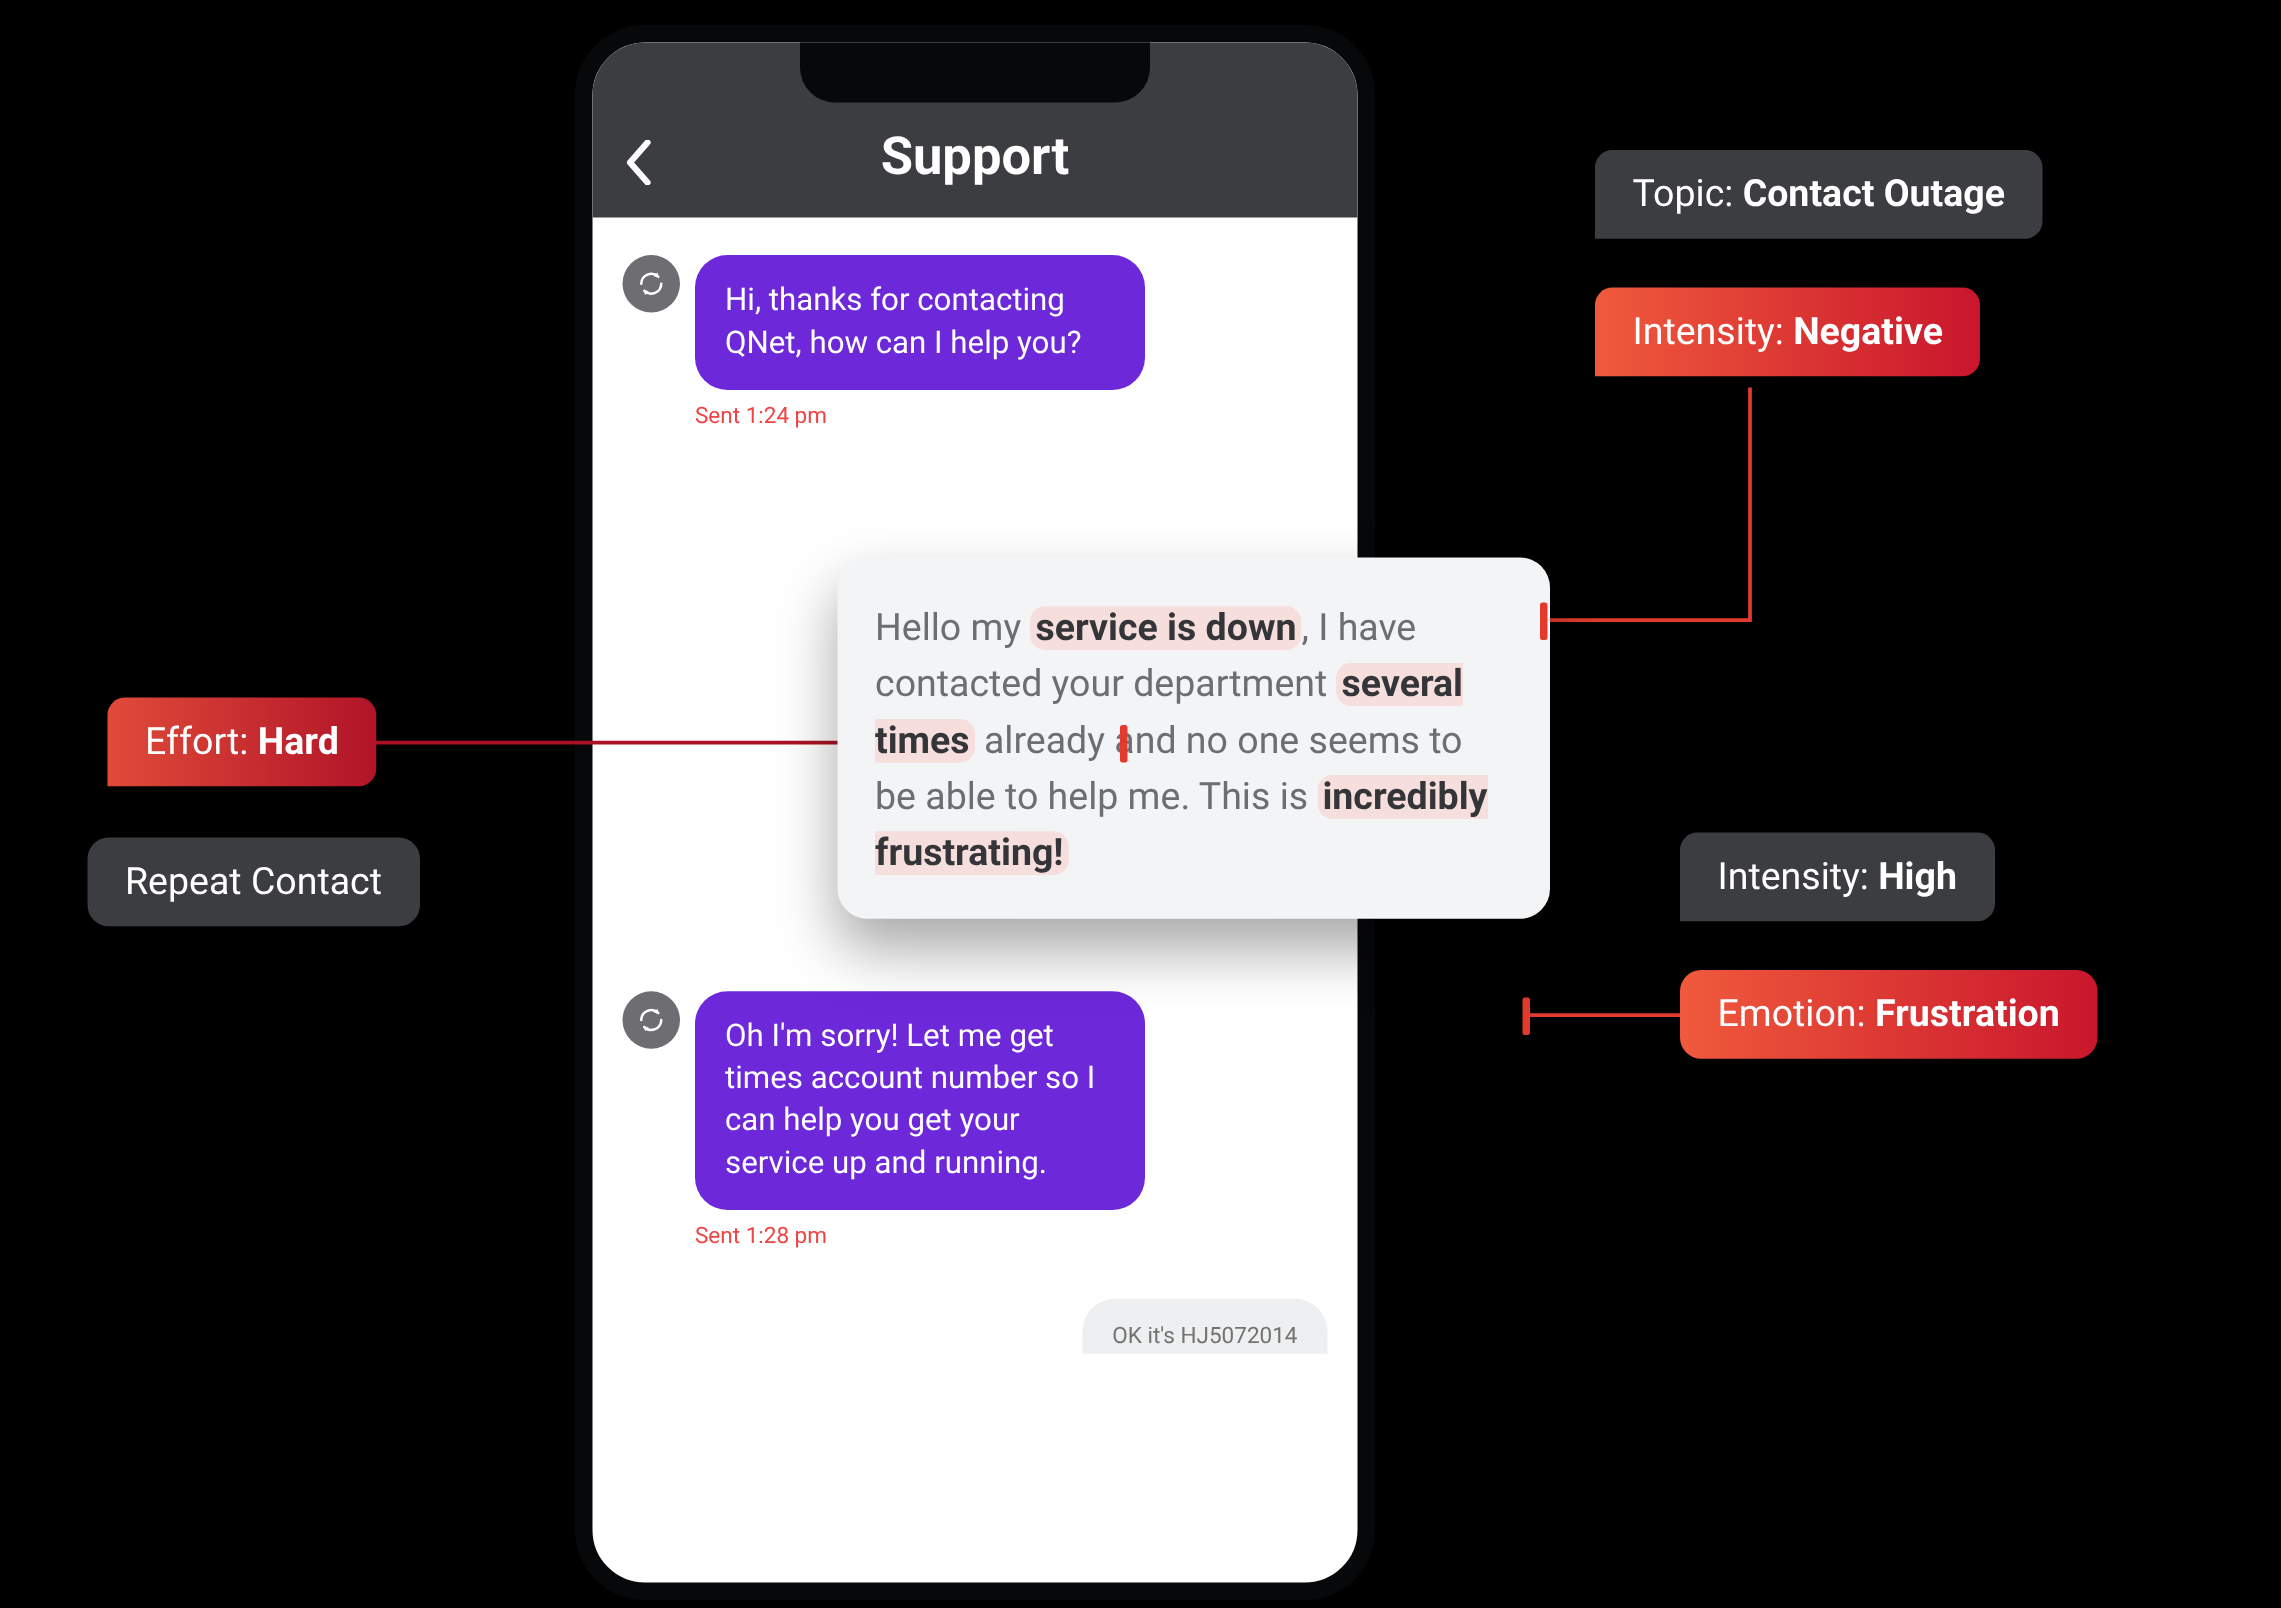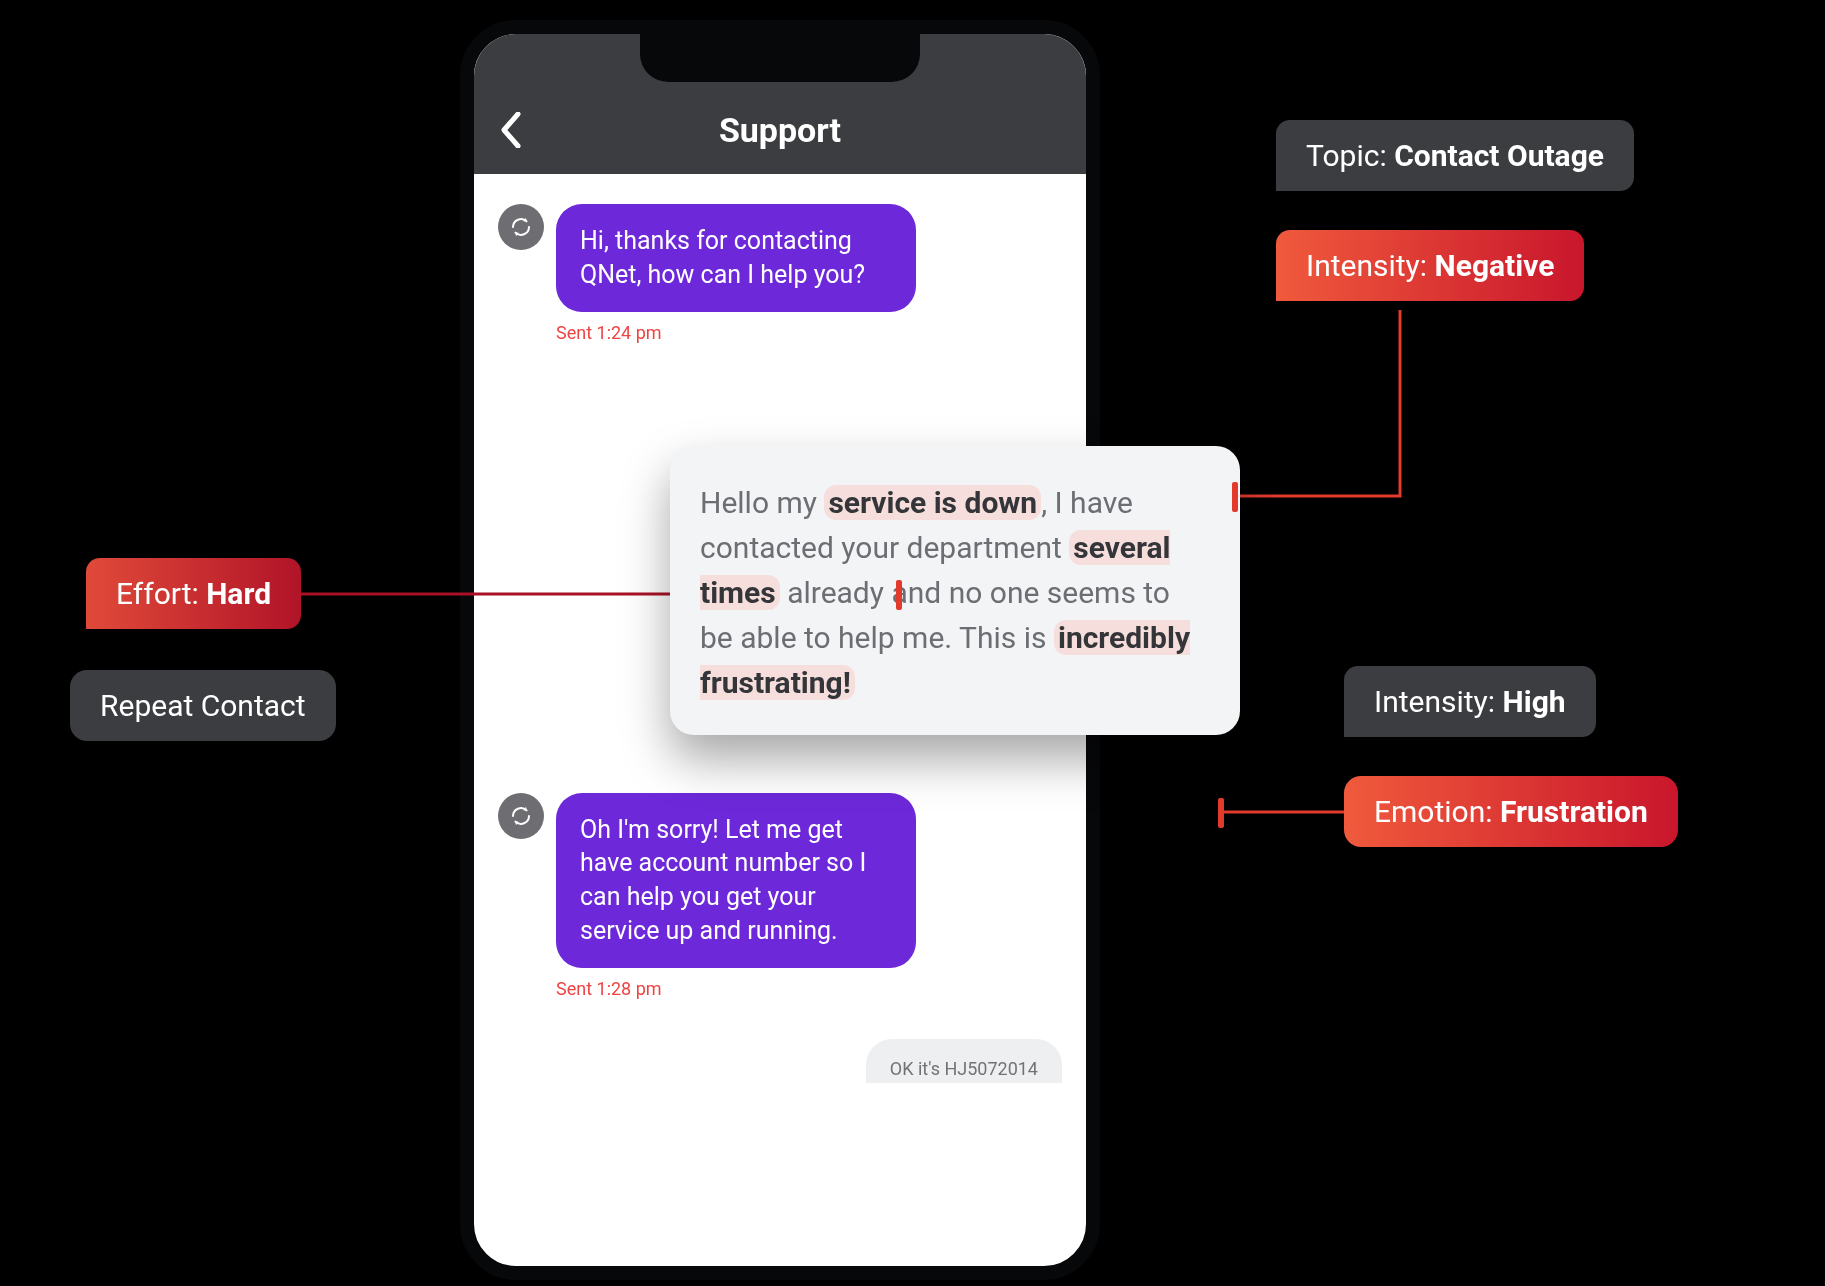--- a/index.html
+++ b/index.html
@@ -44,21 +44,21 @@
     position: relative;
   }
   .back-chevron {
     position: absolute;
     left: 26px;
     bottom: 26px;
   }
   .back-chevron svg { display:block; }
   .header-title {
     color: #fff;
-    font-size: 34px;
+    font-size: 42px;
     font-weight: 700;
     margin: 0 auto;
   }
   .thread { padding: 30px 24px 0 24px; }
 
   .row { display: flex; align-items: flex-start; margin-bottom: 8px; }
   .avatar {
     width: 46px; height: 46px; border-radius: 50%;
     background: #6e6e72; display:flex; align-items:center; justify-content:center;
     flex-shrink: 0; margin-right: 12px;
@@ -190,21 +190,21 @@
 
     <div style="height:410px"></div>
 
     <div class="row">
       <div class="avatar">
         <svg width="24" height="24" viewBox="0 0 24 24">
           <path d="M4 12a8 8 0 0 1 13.6-5.6M20 12a8 8 0 0 1-13.6 5.6" stroke="#fff" stroke-width="2" fill="none" stroke-linecap="round"></path>
           <path d="M17 3l1 4-4-1M7 21l-1-4 4 1" fill="#fff"></path>
         </svg>
       </div>
-      <div class="bubble-agent">Oh I'm sorry! Let me get have account number so I can help you get your service up and running.</div>
+      <div class="bubble-agent">Oh I'm sorry! Let me get times account number so I can help you get your service up and running.</div>
     </div>
     <div class="timestamp">Sent 1:28 pm</div>
 
     <div style="display:flex">
       <div class="bubble-user-partial">OK it's HJ5072014</div>
     </div>
 
   </div>
 </div>
 

